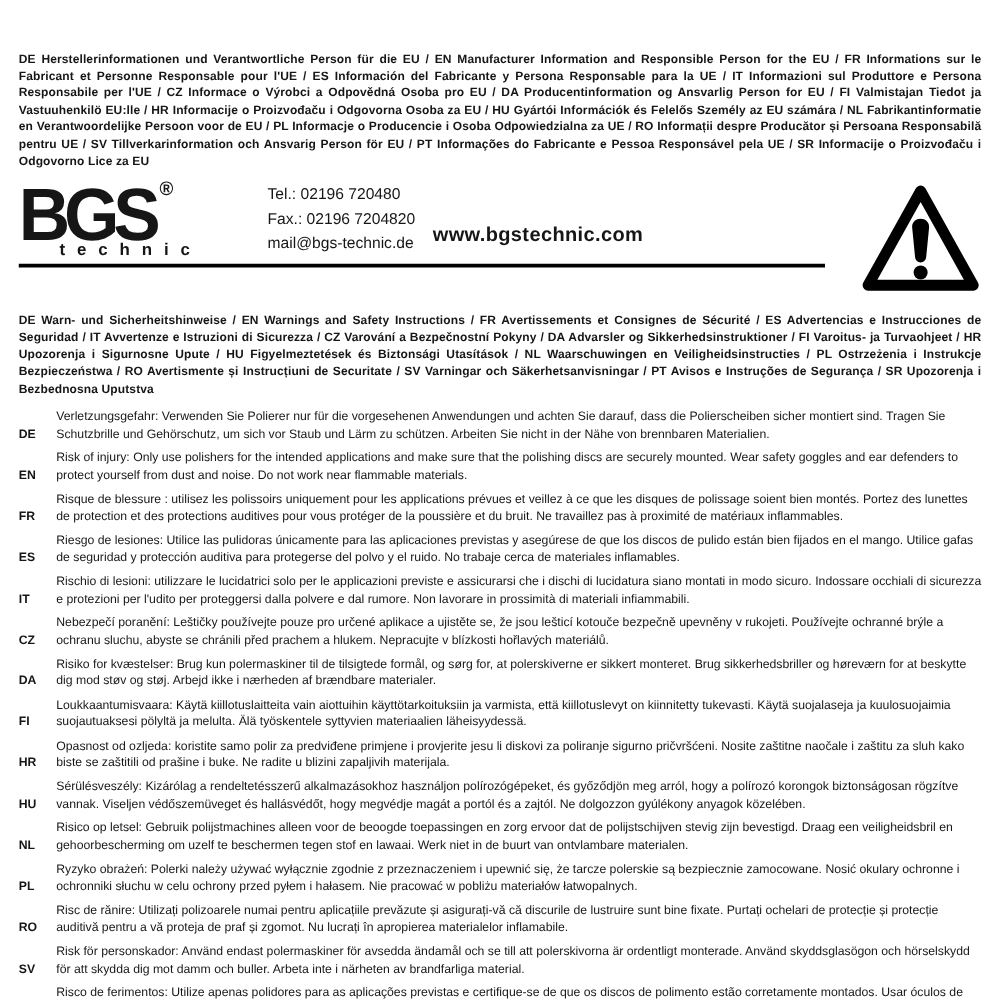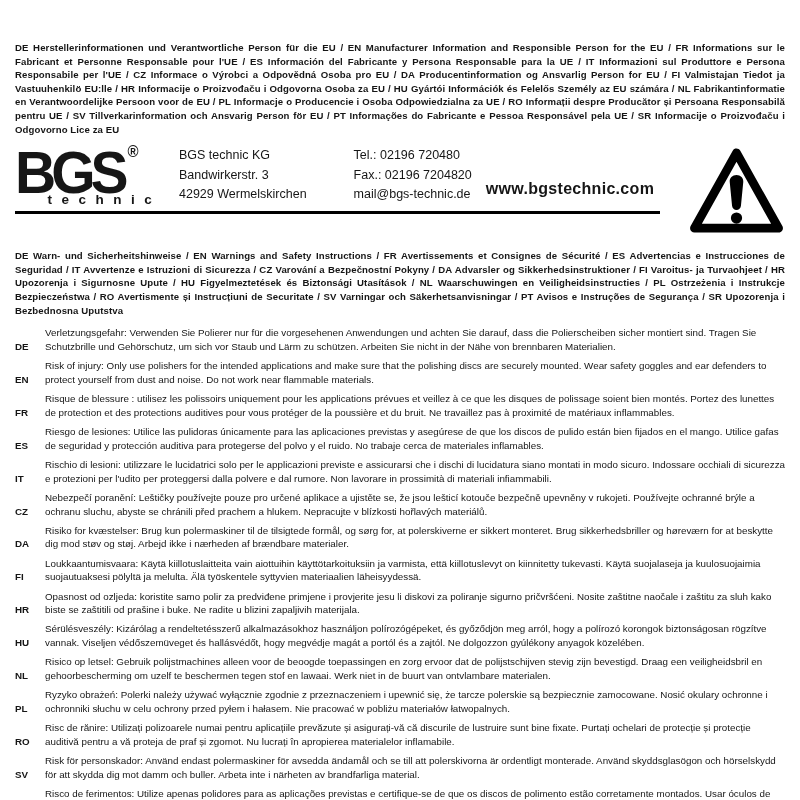--- a/index.html
+++ b/index.html
@@ -119,25 +119,20 @@
 
   <div class="header-info">DE Herstellerinformationen und Verantwortliche Person für die EU  /  EN Manufacturer Information and Responsible Person for the EU  /  FR Informations sur le Fabricant et Personne Responsable pour l'UE  /  ES Información del Fabricante y Persona Responsable para la UE  /  IT Informazioni sul Produttore e Persona Responsabile per l'UE  /  CZ Informace o Výrobci a Odpovědná Osoba pro EU  /  DA Producentinformation og Ansvarlig Person for EU  /  FI Valmistajan Tiedot ja Vastuuhenkilö EU:lle  /  HR Informacije o Proizvođaču i Odgovorna Osoba za EU  /  HU Gyártói Információk és Felelős Személy az EU számára  /  NL Fabrikantinformatie en Verantwoordelijke Persoon voor de EU  /  PL Informacje o Producencie i Osoba Odpowiedzialna za UE  /  RO Informații despre Producător și Persoana Responsabilă pentru UE  /  SV Tillverkarinformation och Ansvarig Person för EU  /  PT Informações do Fabricante e Pessoa Responsável pela UE  /  SR Informacije o Proizvođaču i Odgovorno Lice za EU</div>
 
   <div class="brand-row">
     <div class="brand-left">
       <div class="brand-cols">
         <div class="logo">
           <div class="logo-bgs"><span>BGS</span><span class="logo-reg">®</span></div>
           <div class="logo-technic">technic</div>
         </div>
-        <div class="address-block">
-          <div>BGS technic KG</div>
-          <div>Bandwirkerstr. 3</div>
-          <div>42929 Wermelskirchen</div>
-        </div>
         <div class="contact-block">
           <div>Tel.: 02196 720480</div>
           <div>Fax.: 02196 7204820</div>
           <div>mail@bgs-technic.de</div>
         </div>
         <div class="website">www.bgstechnic.com</div>
       </div>
       <div class="rule"></div>
     </div>
     <div class="triangle-wrap">

